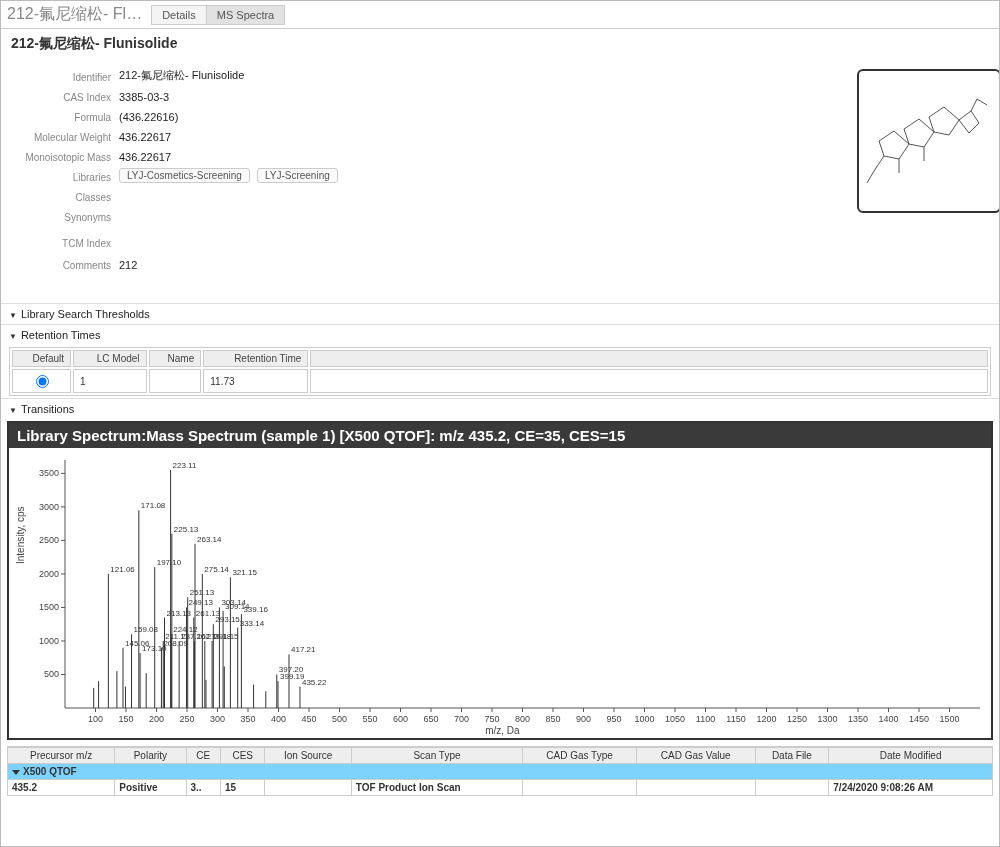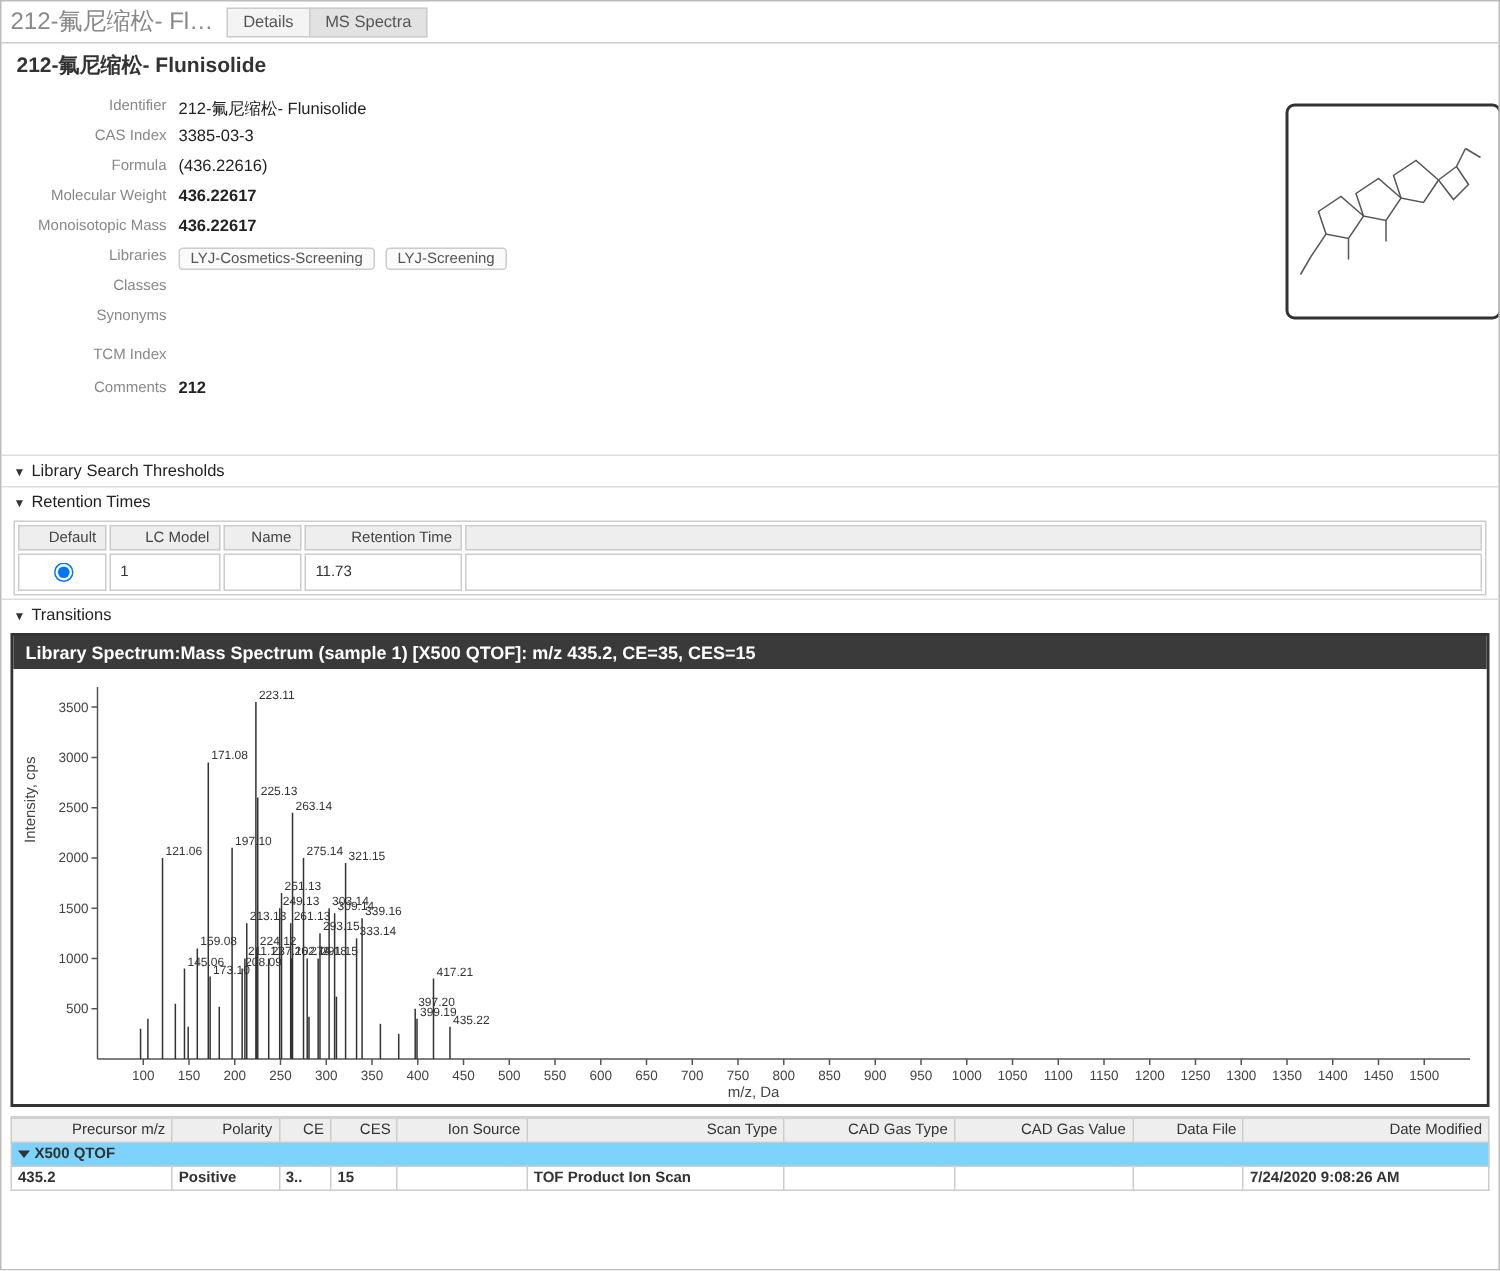--- a/index.html
+++ b/index.html
@@ -5,41 +5,41 @@
 html,body{margin:0;padding:0;font-family:Arial,Helvetica,sans-serif;font-size:11px;color:#333;background:#fff}
 .outer{width:1000px;height:847px;border:1px solid #bbb;box-sizing:border-box;overflow:hidden;display:flex;flex-direction:column}
 .header{display:flex;align-items:center;padding:3px 6px;border-bottom:1px solid #ccc}
 .header-title{font-size:16px;color:#888;margin-right:10px;max-width:150px;overflow:hidden;text-overflow:ellipsis;white-space:nowrap}
 .tabs{display:flex}
 .tab{border:1px solid #ccc;padding:3px 10px;font-size:11px;background:#f4f4f4;color:#555;margin-left:-1px;cursor:pointer}
 .tab.active{background:#e2e2e2;font-weight:normal}
 .compound-title{font-weight:bold;font-size:14px;padding:6px 10px}
 .details{padding:4px 0;display:flex}
 .details-left{flex:1}
-.field-row{display:flex;align-items:flex-start;margin:2px 0;min-height:18px}
+.field-row{display:flex;align-items:flex-end;margin:2px 0;min-height:18px}
 .field-label{width:110px;text-align:right;padding-right:8px;color:#888;font-size:10px}
 .field-value{font-size:11px;color:#222}
-.field-value.bold{font-weight:bold}
+.field-value.bold{font-weight:normal}
 .lib-tag{display:inline-block;border:1px solid #ccc;border-radius:3px;padding:1px 7px;margin-right:4px;font-size:10px;color:#555;background:#fafafa}
 .struct-box{width:140px;height:140px;border:2px solid #333;border-radius:6px;margin-right:-2px;margin-top:6px;background:#fff;position:relative}
 .section-head{border-top:1px solid #ddd;padding:4px 8px;font-size:11px;color:#222;cursor:pointer}
 .section-head::before{content:"▼";font-size:8px;margin-right:4px;color:#333}
 .rt-grid{border:1px solid #ccc;margin:2px 8px}
 .rt-grid th{background:#eee;border:1px solid #ccc;padding:2px 6px;font-weight:normal;font-size:10px;color:#444;text-align:right}
 .rt-grid td{border:1px solid #ccc;padding:2px 6px;font-size:10px}
 .rt-grid td.radio{text-align:center}
 .spectrum-panel{border:2px solid #333;margin:2px 6px 6px 6px;flex:0 0 auto}
-.spectrum-head{background:#3a3a3a;color:#fff;padding:4px 8px;font-size:12px;font-weight:bold}
+.spectrum-head{background:#3a3a3a;color:#fff;padding:4px 8px;font-size:15px;font-weight:bold}
 .chart-area{height:290px;background:#fff;position:relative}
 .chart-svg{width:100%;height:100%}
 .xaxis-label{position:absolute;right:48%;bottom:2px;font-size:10px;color:#444}
 .yaxis-label{position:absolute;left:6px;top:40%;font-size:10px;color:#444;transform:rotate(-90deg);transform-origin:left top}
 .precursor-grid{border-top:1px solid #ccc;margin:0 6px;font-size:10px}
 .precursor-grid table{width:100%;border-collapse:collapse}
-.precursor-grid th{background:#eee;border:1px solid #ccc;padding:2px 4px;font-weight:normal;text-align:right}
+.precursor-grid th{background:#eee;border:1px solid #ccc;padding:2px 4px;font-weight:normal;text-align:center}
 .precursor-grid td{border:1px solid #ccc;padding:2px 4px;font-weight:bold}
 .group-row td{background:#7dd3fc;font-weight:bold}
 .tri{display:inline-block;width:0;height:0;border-left:4px solid transparent;border-right:4px solid transparent;border-top:5px solid #333;margin-right:3px;vertical-align:middle}
 svg text{font-family:Arial,Helvetica,sans-serif}
 </style>
 </head>
 <body>
 
 <div class="outer">
 

